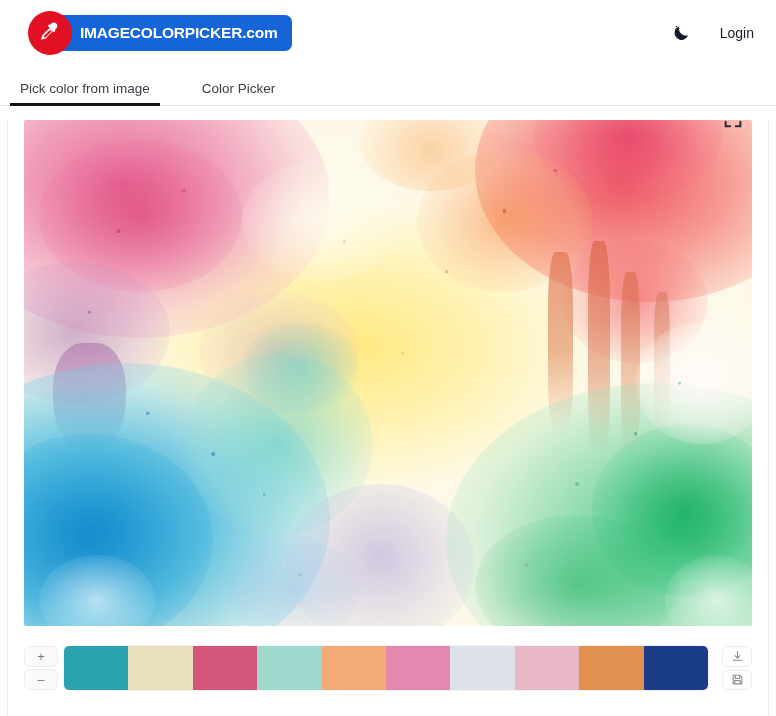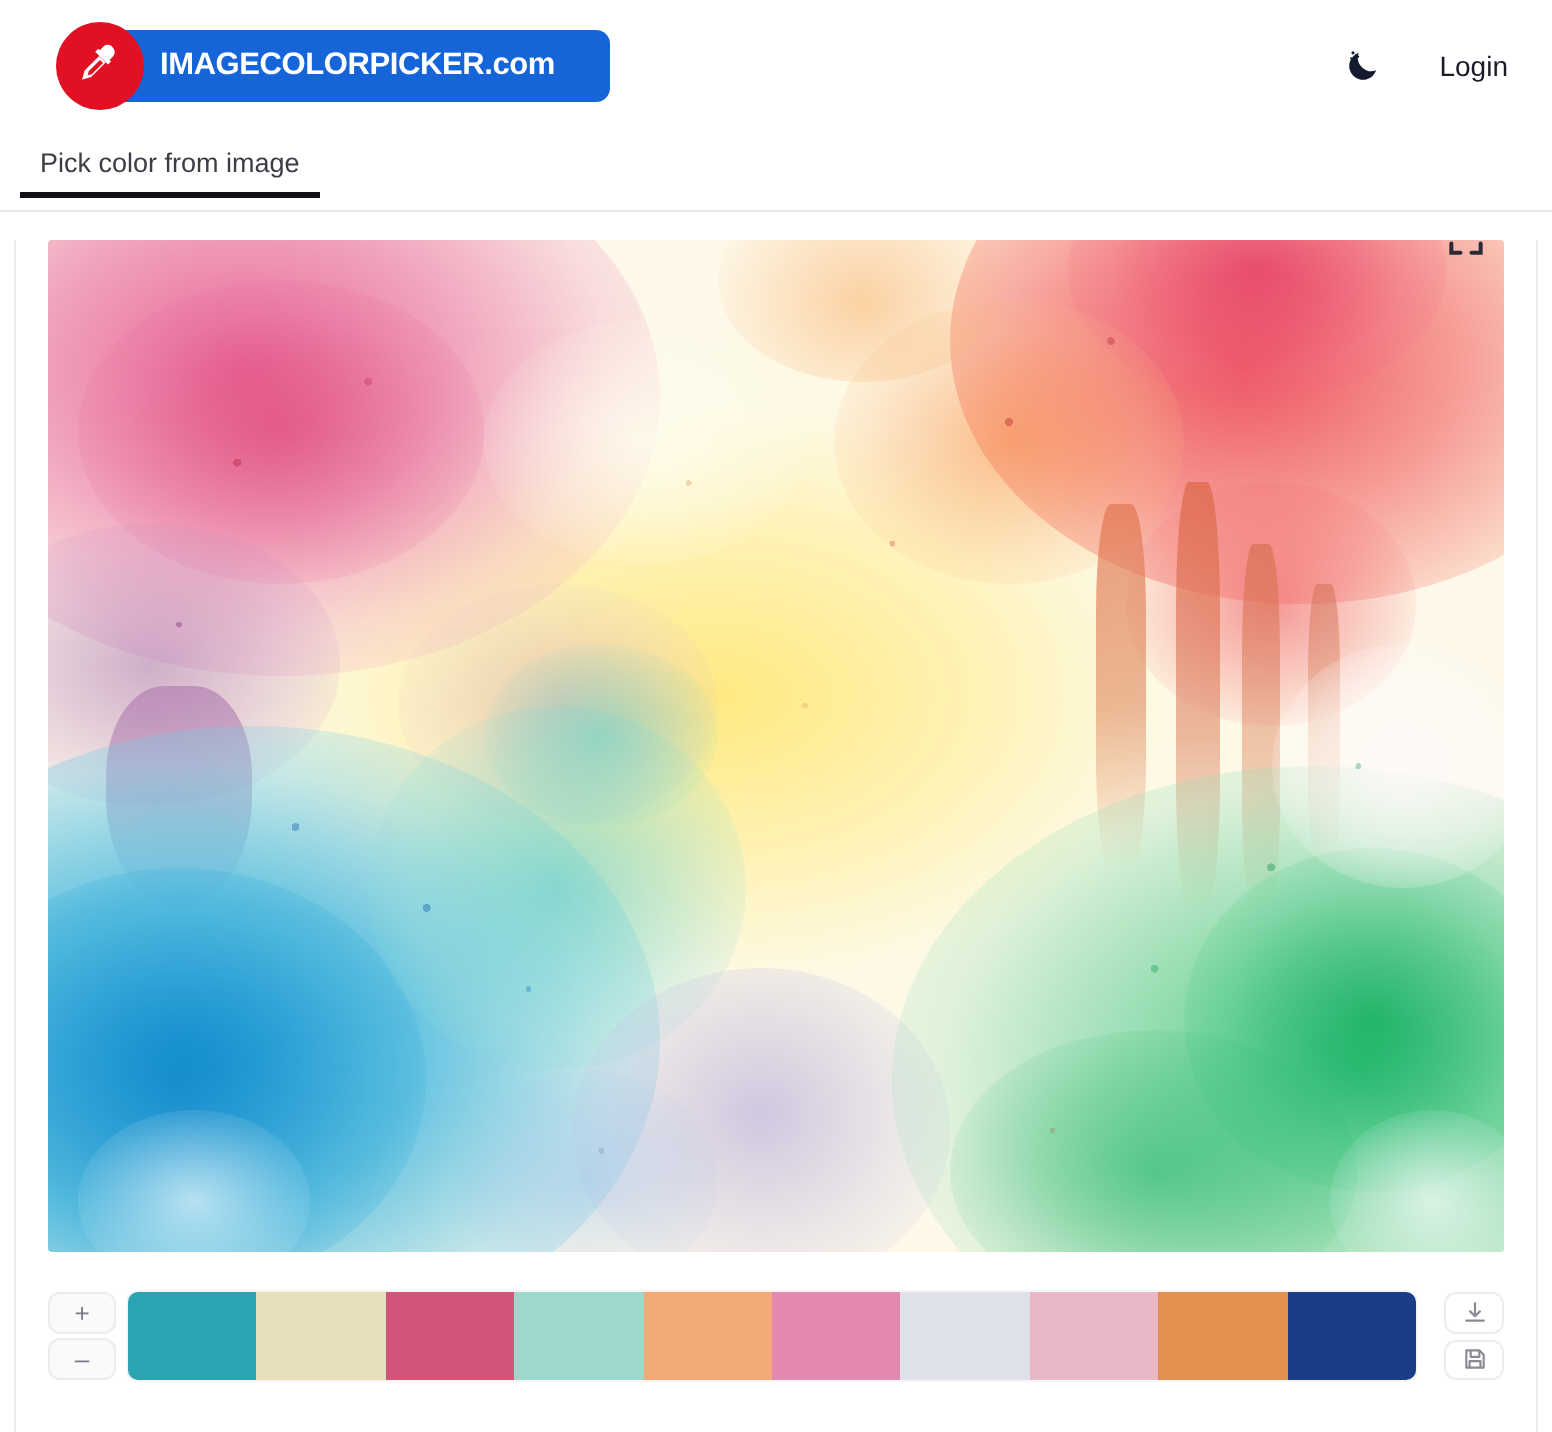--- a/index.html
+++ b/index.html
@@ -40,21 +40,21 @@
     position: relative;
     z-index: 2;
     flex: none;
   }
   .logo-wordmark {
     height: 36px;
     background: #1565d8;
     border-radius: 7px;
     display: flex;
     align-items: center;
-    padding: 0 27px 0 24px;
+    padding: 0 14px 0 24px;
     margin-left: -16px;
     color: #ffffff;
     font-size: 15.5px;
     font-weight: bold;
     letter-spacing: -0.2px;
     white-space: nowrap;
   }
 
   .header-right {
     margin-left: auto;
@@ -86,21 +86,21 @@
     font-size: 14px;
     font-weight: bold;
     padding: 10px 17px;
     cursor: pointer;
     font-family: "Liberation Sans", sans-serif;
   }
 
   
   .tabs {
     display: flex;
-    align-items: center;
+    align-items: flex-end;
     height: 40px;
     padding-left: 10px;
     border-bottom: 1px solid #e8e8ec;
     background: #ffffff;
   }
   .tab {
     font-size: 13.5px;
     color: #3c3c46;
     padding: 0 10px 9px 10px;
     cursor: pointer;
@@ -253,20 +253,21 @@
         <circle cx="5.4" cy="7.3" r="0.6" fill="#141a2e"></circle>
       </svg>
     </button>
     <a class="login-link" href="#">Login</a>
   </div>
 </div>
 
 <div class="tabs">
   <button class="tab active">Pick color from image</button>
   <span class="tab-gap"></span>
+  <button class="tab">Color Picker</button>
 </div>
 
 <div class="panel">
 
   <div class="image-area">
 
     <span class="expand-icon">
       <svg width="22" height="22" viewBox="0 0 24 24" aria-hidden="true">
         <g stroke="#2b2b33" stroke-width="2.2" fill="none" stroke-linecap="round">
           <path d="M4 9V4h5"></path>

